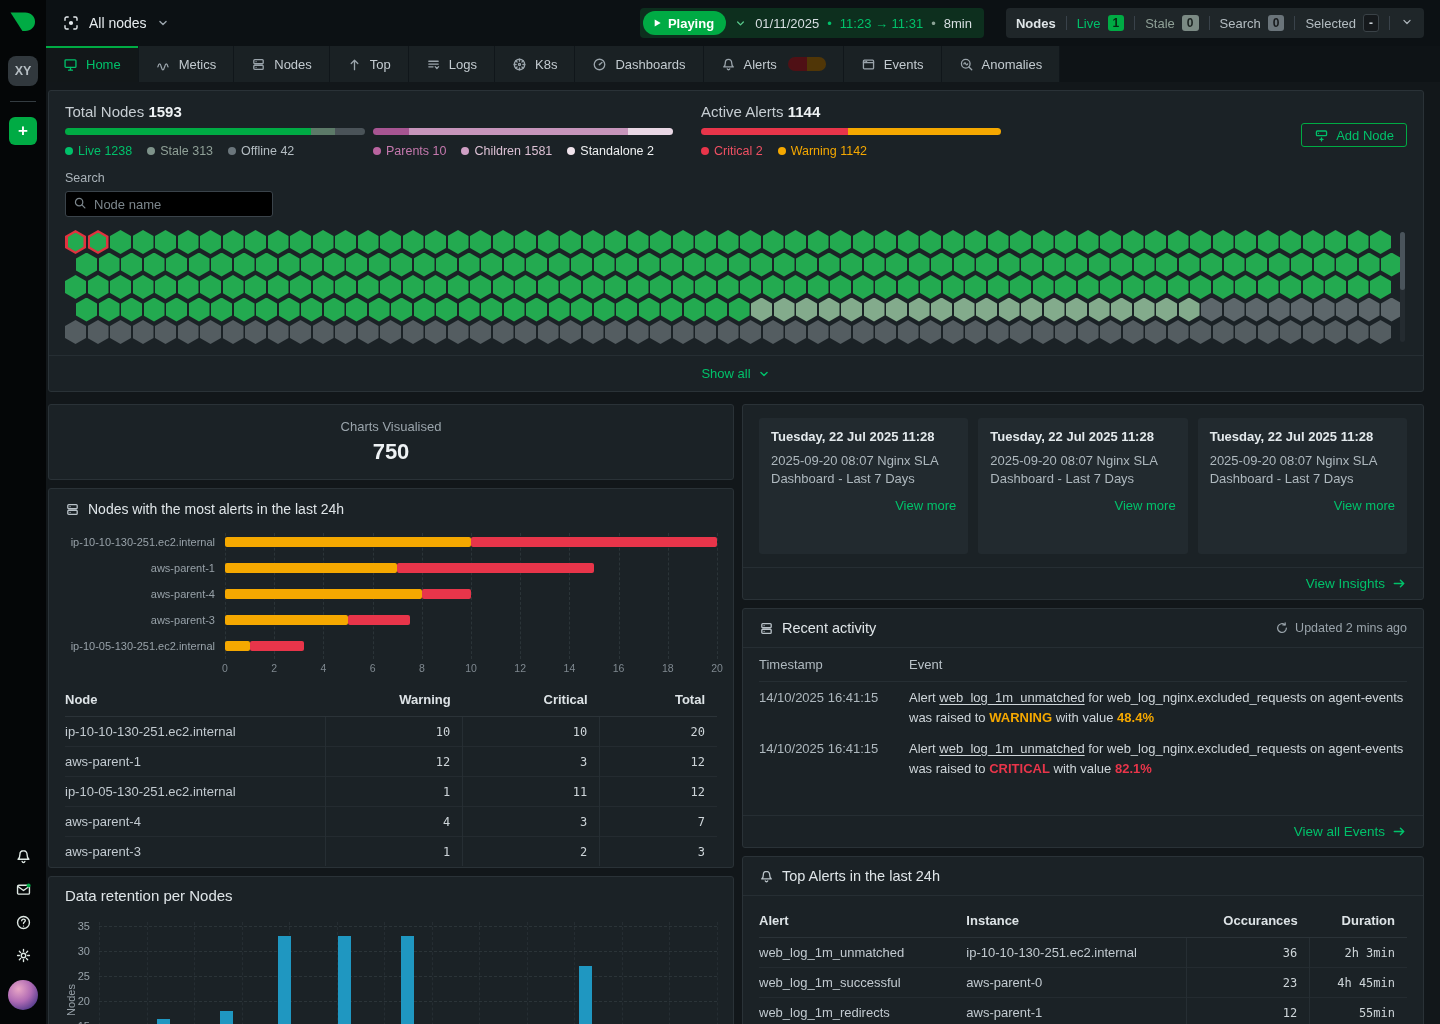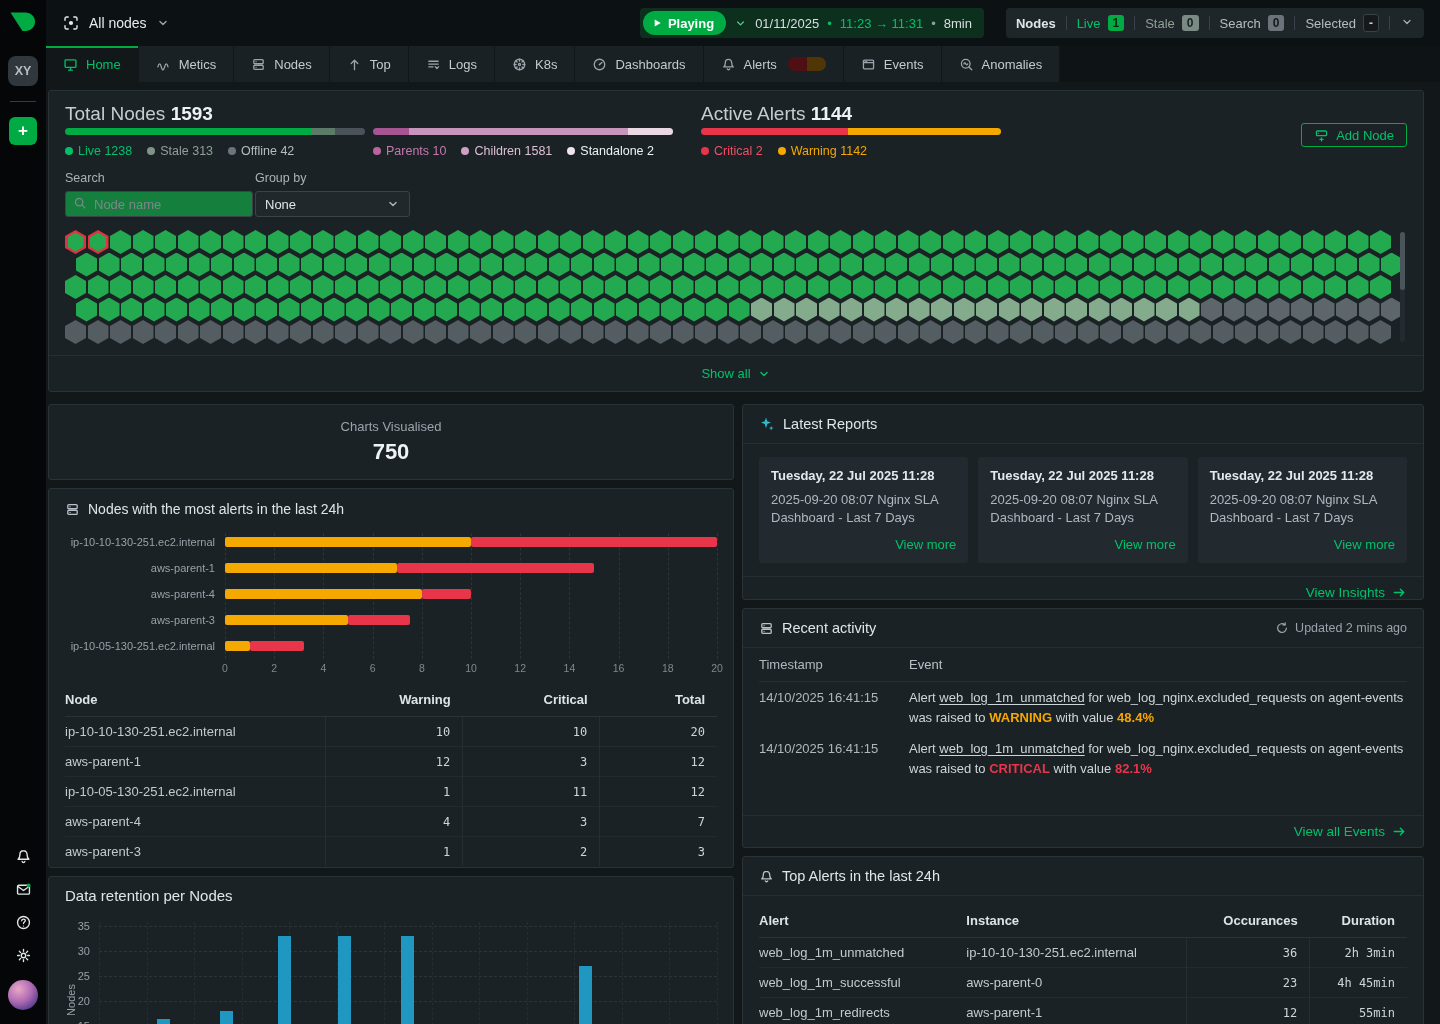--- a/index.html
+++ b/index.html
@@ -51,33 +51,33 @@
   
   .content{flex:1;background:var(--bg);overflow:hidden;padding:8px 16px 0 2px}
   .card{background:var(--card);border:1px solid var(--border);border-radius:3px}
 
   
   .hero{height:302px;position:relative;padding:12px 16px 0}
   .hero-top{display:flex}
   .sum-group{width:300px}
   .sum-group+.sum-group{margin-left:8px}
   .sum-group.g3{margin-left:28px}
-  .sum-title{font-size:19px;color:#c6cdd2;height:18px}
+  .sum-title{font-size:15px;color:#c6cdd2;height:18px}
   .sum-title b{color:#eef2f4}
   .sum-bar{display:flex;height:7px;border-radius:4px;overflow:hidden;margin:7px 0 9px}
   .sum-bar span{display:block;height:100%}
   .sum-legend{display:flex;gap:15px;font-size:12.5px;white-space:nowrap}
   .leg{display:flex;align-items:center}
   .leg i{width:8px;height:8px;border-radius:50%;display:inline-block;margin-right:5px;flex:none}
   .add-node-btn{position:absolute;right:16px;top:32px;height:24px;display:flex;align-items:center;gap:7px;background:transparent;border:1px solid var(--green);border-radius:3px;color:var(--green-text);font-size:13px;padding:0 12px;font-family:inherit}
   .hero-controls{display:flex;margin-top:13px}
   .ctrl label{display:block;font-size:12.5px;color:#aab3b9;margin-bottom:6px}
   .search-wrap{position:relative;width:180px}
   .search-wrap .icn{position:absolute;left:8px;top:5px;color:#7c868c}
-  .search-wrap input{width:188px;height:26px;background:#15803d;border:1px solid #3a434a;border-radius:3px;color:#dfe5e8;font-size:13px;padding:0 8px 0 28px;font-family:inherit;outline:none}
+  .search-wrap input{width:208px;height:26px;background:#000000;border:1px solid #3a434a;border-radius:3px;color:#dfe5e8;font-size:13px;padding:0 8px 0 28px;font-family:inherit;outline:none}
   .search-wrap input::placeholder{color:#7c868c}
   .ctrl+.ctrl{margin-left:10px}
   .ctrl.c3{margin-left:15px}
   .sel{height:26px;background:#21282c;border:1px solid #3a434a;border-radius:3px;color:#dfe5e8;font-size:13px;padding:0 9px;display:flex;align-items:center;justify-content:space-between}
   .sel .icn{color:#aeb6bb}
   .sel.w1{width:155px}.sel.w2{width:145px}
   .hex-wrap{margin-top:13px;position:relative;height:116px;overflow:hidden}
   .hex-row{display:flex}
   .hex-row+.hex-row{margin-top:-1.5px}
   .hex-row.off{margin-left:11px}
@@ -442,31 +442,20 @@
           <div class="ctrl" data-interactable="false">
             <label data-interactable="false">Search</label>
             <div class="search-wrap">
               <span class="icn" data-interactable="false">
                   <svg viewBox="0 0 16 16" width="14" height="14" fill="none" stroke="currentColor" stroke-width="1.4" stroke-linecap="round">
                     <circle cx="7" cy="7" r="4.2"></circle>
                     <path d="M10.2 10.2 13.6 13.6"></path>
                   </svg>
                 </span>
               <input type="text" data-interactable="true" placeholder="Node name" style="">
-            </div>
-          </div>
-          <div class="ctrl" data-interactable="false">
-            <label data-interactable="false">Group by</label>
-            <div class="sel w1" data-interactable="true">
-              <span data-interactable="false">None</span>
-              <span class="icn" data-interactable="false">
-                  <svg viewBox="0 0 16 16" width="14" height="14" fill="none" stroke="currentColor" stroke-width="1.6" stroke-linecap="round" stroke-linejoin="round">
-                    <path d="M4.5 6.2 8 9.7l3.5-3.5"></path>
-                  </svg>
-                </span>
             </div>
           </div>
         </div>
 
         <div class="hex-wrap" data-interactable="true">
           <div class="hex-row" data-interactable="false">
               <div class="hex" data-interactable="true" style="background: rgb(224, 51, 63);">
                 <i style="background: rgb(35, 170, 80);"></i>
               </div>
               <div class="hex" data-interactable="true" style="background: rgb(224, 51, 63);">
@@ -944,29 +933,20 @@
                   <div class="ret-bar" data-interactable="true" style="left:calc(39.7% - 6px);height:165px;background:#1f97c1"></div>
                   <div class="ret-bar" data-interactable="true" style="left:calc(49.9% - 6px);height:165px;background:#1f97c1"></div>
                   <div class="ret-bar" data-interactable="true" style="left:calc(78.60000000000001% - 6px);height:135px;background:#1f97c1"></div>
                 </div>
             </div>
           </section>
         </div>
 
         <div class="col-right">
           <section class="card panel reports-card" data-interactable="false">
-            <div class="panel-head">
-              <span class="icn" data-interactable="false">
-                  <svg viewBox="0 0 16 16" width="16" height="16">
-                    <path d="M7 1.6 8.3 5.3l3.7 1.3-3.7 1.3L7 12.2 5.7 7.9 2 6.6l3.7-1.3z" fill="#2eb8c8"></path>
-                    <path d="M12.2 9.8l.6 1.7 1.7.6-1.7.6-.6 1.8-.6-1.8-1.7-.6 1.7-.6z" fill="#2eb8c8"></path>
-                  </svg>
-                </span>
-              <span data-interactable="false">Latest Reports</span>
-            </div>
             <div class="reports-body" data-interactable="false">
                 <div class="report" data-interactable="true">
                   <div class="report-date" data-interactable="false">Tuesday, 22 Jul 2025 11:28</div>
                   <div class="report-name" data-interactable="false">2025-09-20 08:07 Nginx SLA Dashboard - Last 7 Days</div>
                   <span class="report-link" data-interactable="true">View more</span>
                 </div>
                 <div class="report" data-interactable="true">
                   <div class="report-date" data-interactable="false">Tuesday, 22 Jul 2025 11:28</div>
                   <div class="report-name" data-interactable="false">2025-09-20 08:07 Nginx SLA Dashboard - Last 7 Days</div>
                   <span class="report-link" data-interactable="true">View more</span>

